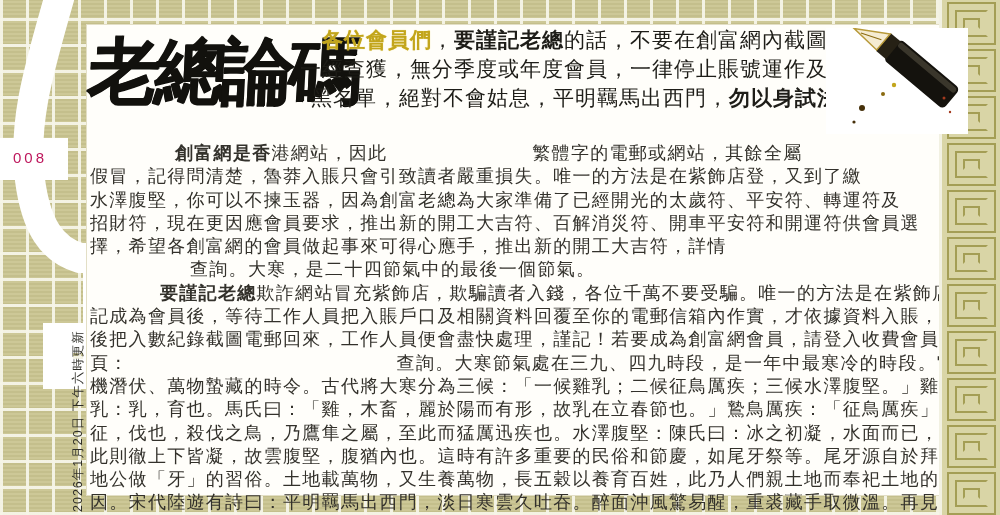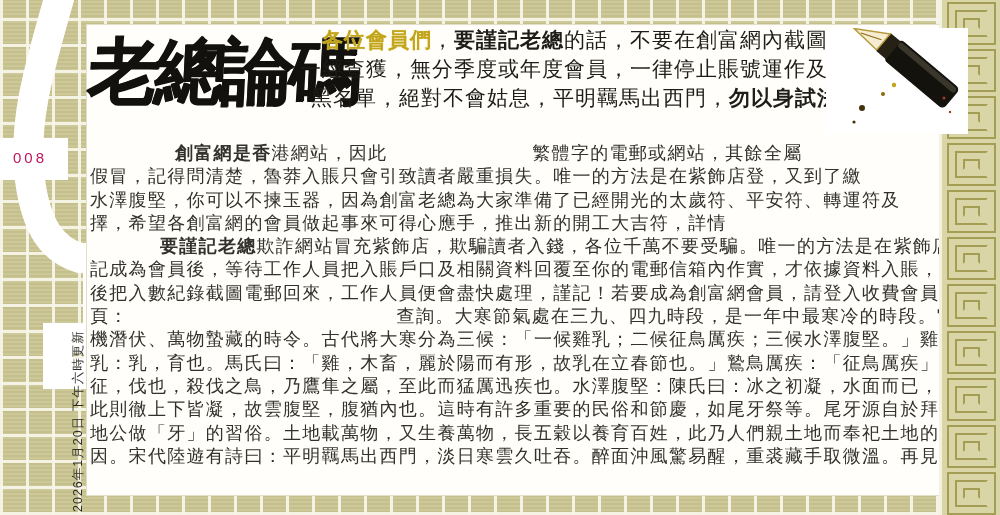--- a/index.html
+++ b/index.html
@@ -99,21 +99,23 @@
 <div class="notice">
   <div><span class="gold">各位會員們</span><span>，</span><span class="b">要謹記老總</span><span>的話，不要在創富網內截圖，</span></div>
   <div>一經查獲，無分季度或年度會員，一律停止賬號運作及拉入</div>
   <div><span>黑名單，絕對不會姑息，平明羈馬出西門，</span><span class="b">勿以身試法</span><span>。</span></div>
 </div>
 
 <div class="bodytext">
   <div class="bline"><span class="ind85"></span><span class="b">創富網是香</span><span>港網站，因此</span><span class="g145"></span><span>繁體字的電郵或網站，其餘全屬</span></div>
   <div class="bline">假冒，記得問清楚，魯莽入賬只會引致讀者嚴重損失。唯一的方法是在紫飾店登，又到了繳</div>
   <div class="bline">水澤腹堅，你可以不揀玉器，因為創富老總為大家準備了已經開光的太歲符、平安符、轉運符及</div>
+  <div class="bline">招財符，現在更因應會員要求，推出新的開工大吉符、百解消災符、開車平安符和開運符供會員選</div>
   <div class="bline">擇，希望各創富網的會員做起事來可得心應手，推出新的開工大吉符，詳情</div>
+  <div class="bline"><span class="g100"></span><span>查詢。大寒，是二十四節氣中的最後一個節氣。</span></div>
   <div class="bline"><span class="ind70"></span><span class="b">要謹記老總</span><span>欺詐網站冒充紫飾店，欺騙讀者入錢，各位千萬不要受騙。唯一的方法是在紫飾店登</span></div>
   <div class="bline">記成為會員後，等待工作人員把入賬戶口及相關資料回覆至你的電郵信箱內作實，才依據資料入賬，然</div>
   <div class="bline">後把入數紀錄截圖電郵回來，工作人員便會盡快處理，謹記！若要成為創富網會員，請登入收費會員專</div>
   <div class="bline"><span>頁：</span><span class="g268"></span><span>查詢。大寒節氣處在三九、四九時段，是一年中最寒冷的時段。它是一個生</span></div>
   <div class="bline">機潛伏、萬物蟄藏的時令。古代將大寒分為三候：「一候雞乳；二候征鳥厲疾；三候水澤腹堅。」雞始</div>
   <div class="bline">乳：乳，育也。馬氏曰：「雞，木畜，麗於陽而有形，故乳在立春節也。」鷙鳥厲疾：「征鳥厲疾」。</div>
   <div class="bline">征，伐也，殺伐之鳥，乃鷹隼之屬，至此而猛厲迅疾也。水澤腹堅：陳氏曰：冰之初凝，水面而已，至</div>
   <div class="bline">此則徹上下皆凝，故雲腹堅，腹猶內也。這時有許多重要的民俗和節慶，如尾牙祭等。尾牙源自於拜土</div>
   <div class="bline">地公做「牙」的習俗。土地載萬物，又生養萬物，長五穀以養育百姓，此乃人們親土地而奉祀土地的原</div>
   <div class="bline">因。宋代陸遊有詩曰：平明羈馬出西門，淡日寒雲久吐吞。醉面沖風驚易醒，重裘藏手取微溫。再見。</div>

